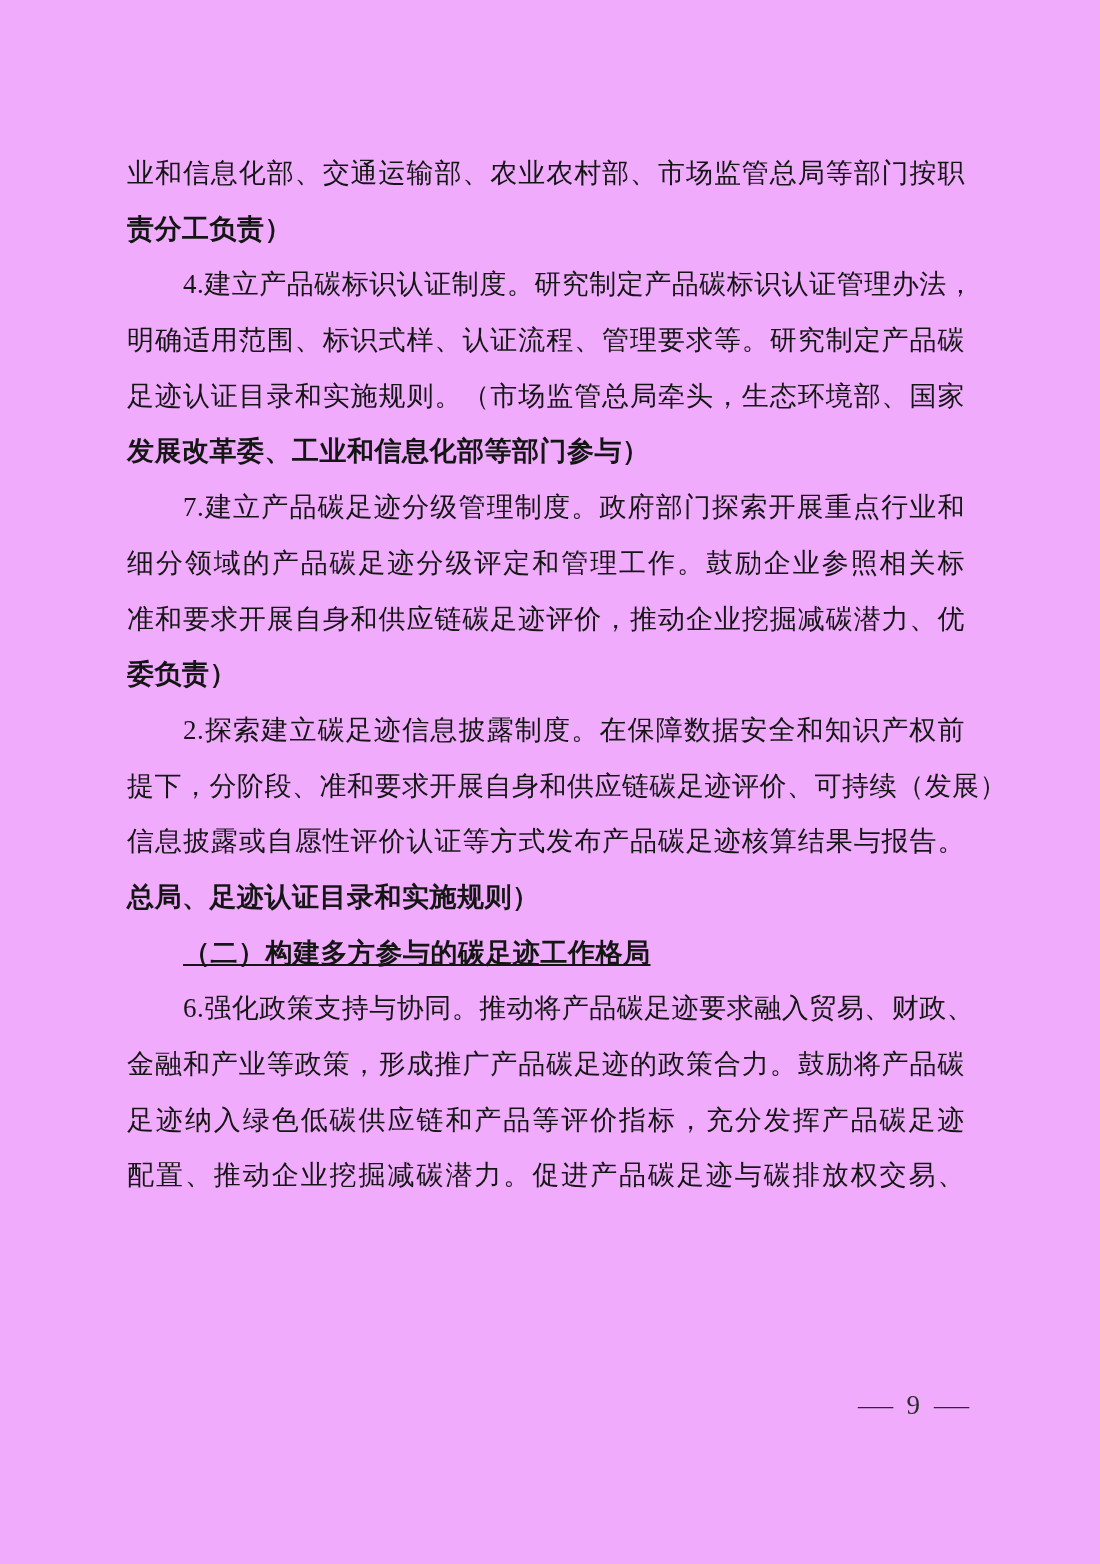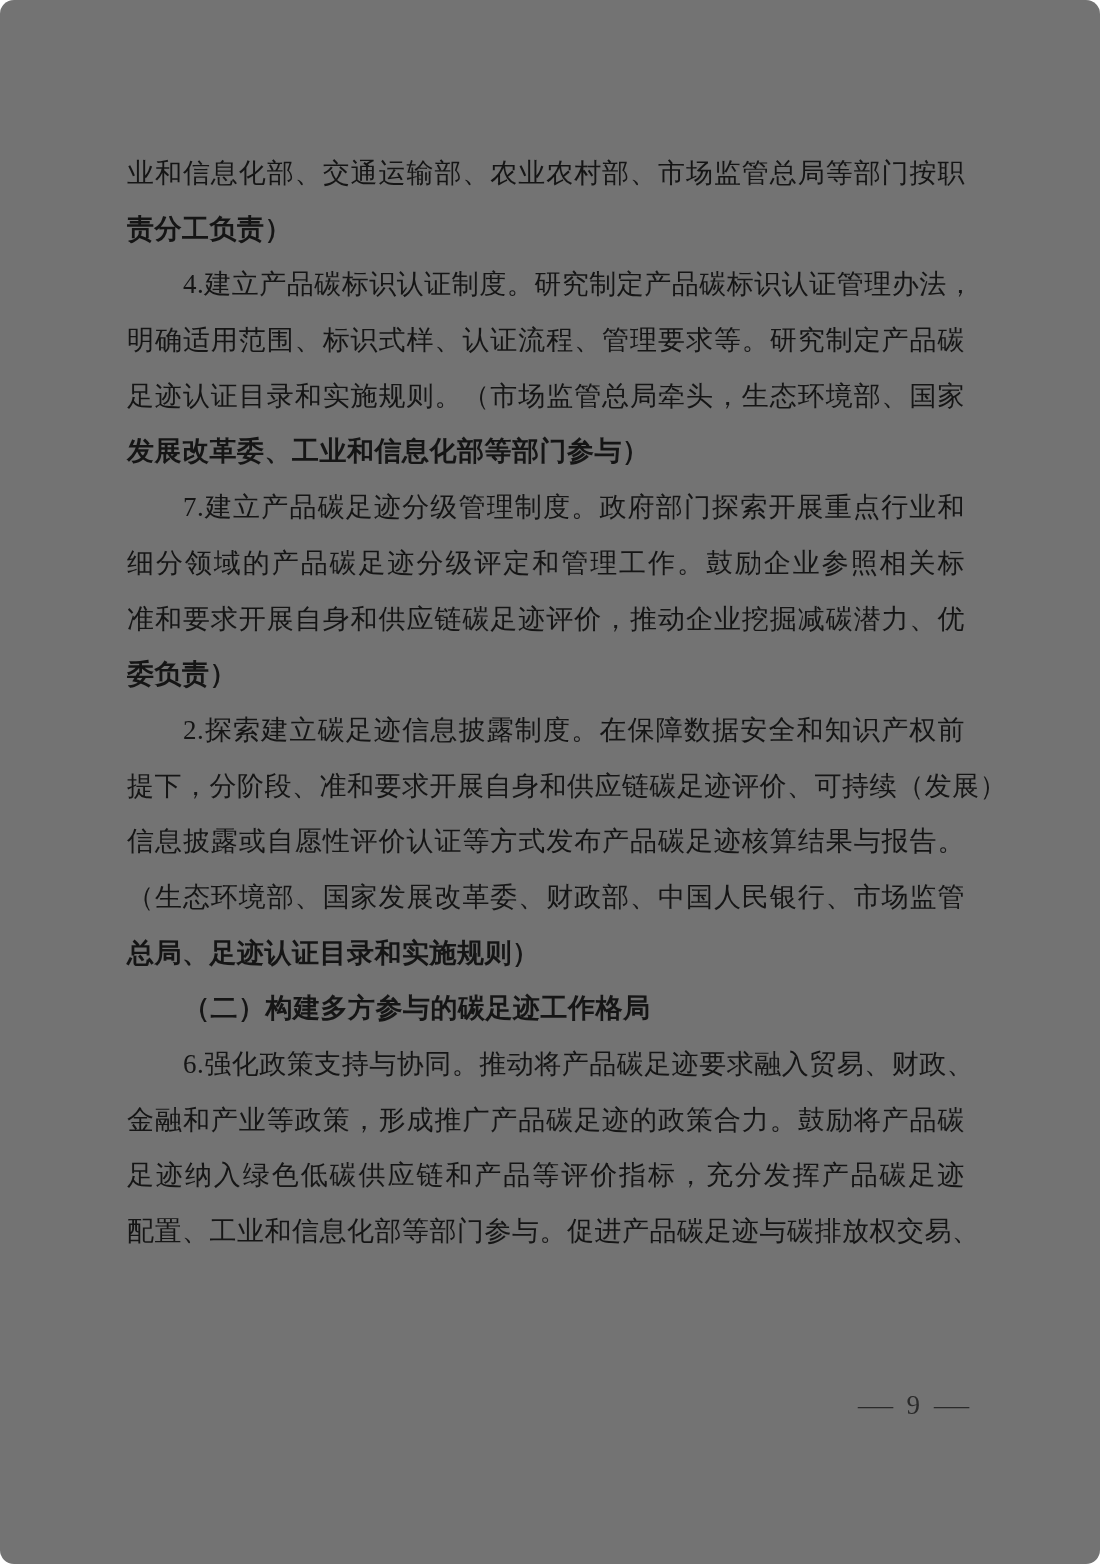--- a/index.html
+++ b/index.html
@@ -4,25 +4,24 @@
 <style>
   html, body {
     margin: 0;
     padding: 0;
     background: #ffffff;
   }
   .page {
     position: relative;
     width: 1100px;
     height: 1564px;
-    background: #737373;
+    background: #f0abfc;
     color: #151515;
     font-family: "Liberation Serif", "DejaVu Serif", serif;
     overflow: hidden;
-    border-radius: 14px;
   }
   .content {
     position: absolute;
     left: 127px;
     top: 146px;
     width: 838px;
   }
   .line {
     font-size: 27px;
     line-height: 55.7px;
@@ -37,20 +36,21 @@
   .line.short {
     text-align: left;
     text-align-last: left;
     font-weight: bold;
   }
   .line.indent {
     padding-left: 56px;
   }
   .line.bold {
     font-weight: bold;
+    text-decoration: underline;
   }
   .footer {
     position: absolute;
     left: 127px;
     top: 1390px;
     width: 838px;
     text-align: right;
     font-size: 27px;
     color: #2a2a2a;
   }
@@ -76,25 +76,24 @@
     <div class="line">明确适用范围、标识式样、认证流程、管理要求等。研究制定产品碳</div>
     <div class="line">足迹认证目录和实施规则。（市场监管总局牵头，生态环境部、国家</div>
     <div class="line short">发展改革委、工业和信息化部等部门参与）</div>
     <div class="line indent">7.建立产品碳足迹分级管理制度。政府部门探索开展重点行业和</div>
     <div class="line">细分领域的产品碳足迹分级评定和管理工作。鼓励企业参照相关标</div>
     <div class="line">准和要求开展自身和供应链碳足迹评价，推动企业挖掘减碳潜力、优</div>
     <div class="line short">委负责）</div>
     <div class="line indent">2.探索建立碳足迹信息披露制度。在保障数据安全和知识产权前</div>
     <div class="line">提下，分阶段、准和要求开展自身和供应链碳足迹评价、可持续（发展）</div>
     <div class="line">信息披露或自愿性评价认证等方式发布产品碳足迹核算结果与报告。</div>
-    <div class="line">（生态环境部、国家发展改革委、财政部、中国人民银行、市场监管</div>
     <div class="line short">总局、足迹认证目录和实施规则）</div>
     <div class="line indent bold short">（二）构建多方参与的碳足迹工作格局</div>
     <div class="line indent">6.强化政策支持与协同。推动将产品碳足迹要求融入贸易、财政、</div>
     <div class="line">金融和产业等政策，形成推广产品碳足迹的政策合力。鼓励将产品碳</div>
     <div class="line">足迹纳入绿色低碳供应链和产品等评价指标，充分发挥产品碳足迹</div>
-    <div class="line">配置、工业和信息化部等部门参与。促进产品碳足迹与碳排放权交易、</div>
+    <div class="line">配置、推动企业挖掘减碳潜力。促进产品碳足迹与碳排放权交易、</div>
   </div>
 
   <div class="footer">
     <span class="dash">—</span><span class="num">9</span><span class="dash">—</span>
   </div>
 </div>
 
 </body></html>

